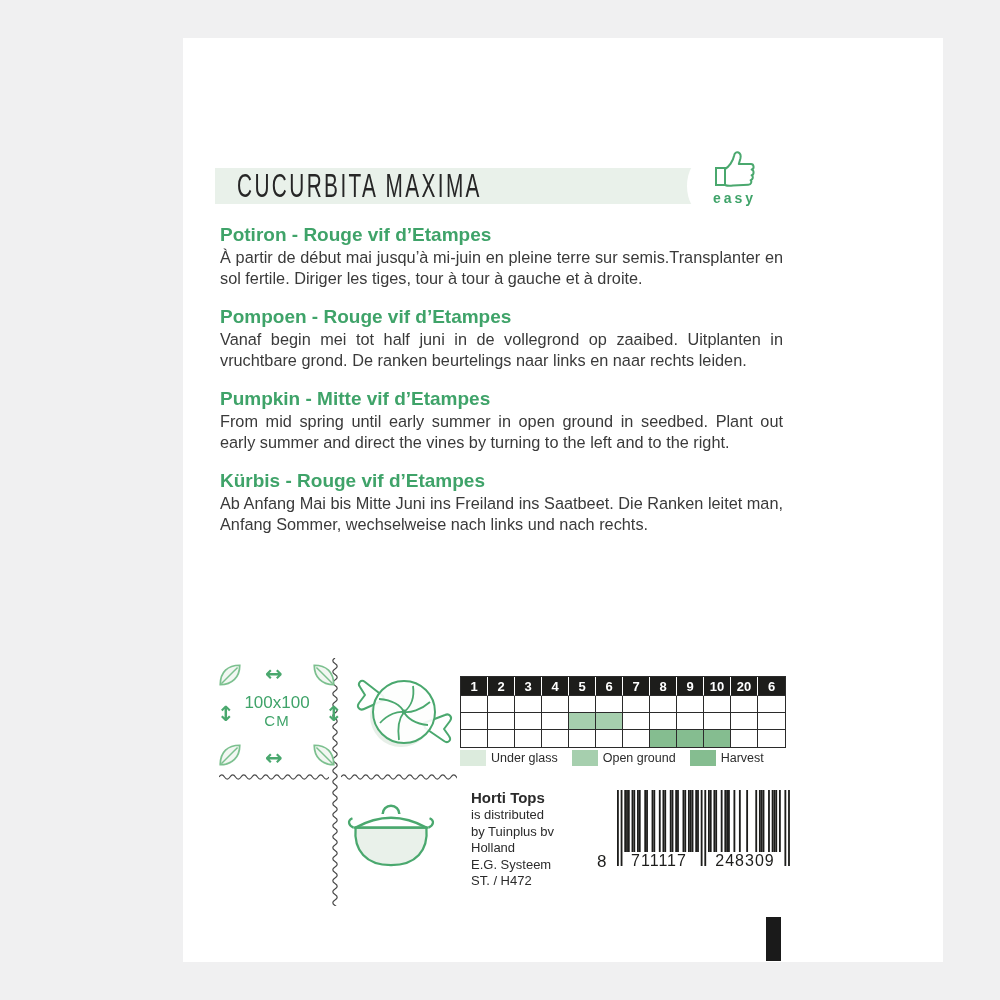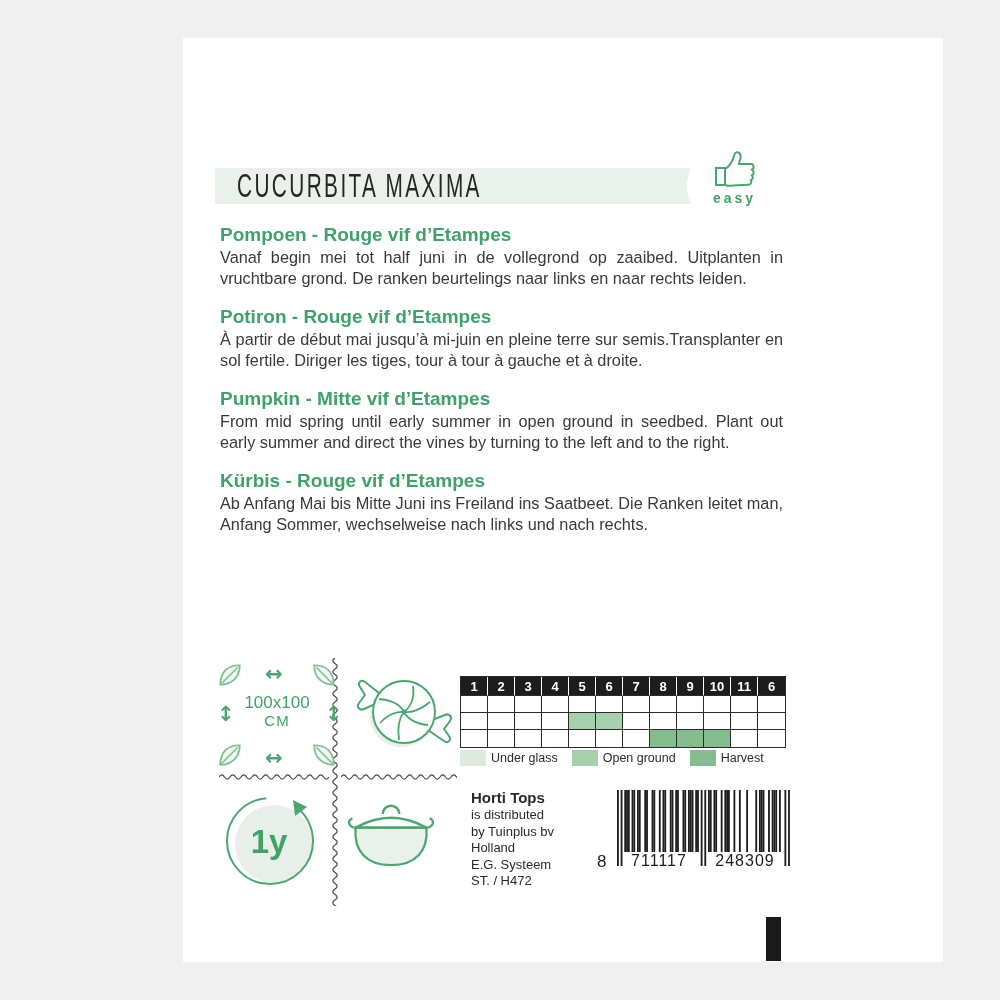--- a/index.html
+++ b/index.html
@@ -94,26 +94,26 @@
       <svg width="50" height="42" viewBox="0 0 50 42">
         <rect x="3" y="18" width="9" height="17" fill="#fff" stroke="#4aa86e" stroke-width="2"></rect>
         <path d="M12 35 L12 19 C16 17 20 11 21 6 C21.5 3 23.5 1.5 25.5 2.5 C27.5 3.5 28 6 27.4 8.5 L25.8 14 L38 14 C41 14 41.6 19 38.6 19.6 C41.2 20.2 41.2 24.6 38.6 25.2 C40.6 26 40.2 29.6 37.6 30.2 C39.2 31.4 38.2 34.8 35.4 34.8 L20 35.4 C17 36 14 35.8 12 35 Z" fill="#fff" stroke="#4aa86e" stroke-width="2" stroke-linejoin="round" stroke-linecap="round"></path>
       </svg>
     </span>
     <span class="easy-label">easy</span>
   </div>
 
   <div class="sections">
     <div class="lang-section">
+      <h3>Potiron - Rouge vif d’Etampes</h3>
+      <p>À partir de début mai jusqu’à mi-juin en pleine terre sur semis.Transplanter en sol fertile. Diriger les tiges, tour à tour à gauche et à droite.</p>
+    </div>
+    <div class="lang-section">
       <h3>Pompoen - Rouge vif d’Etampes</h3>
       <p>Vanaf begin mei tot half juni in de vollegrond op zaaibed. Uitplanten in vruchtbare grond. De ranken beurtelings naar links en naar rechts leiden.</p>
-    </div>
-    <div class="lang-section">
-      <h3>Potiron - Rouge vif d’Etampes</h3>
-      <p>À partir de début mai jusqu’à mi-juin en pleine terre sur semis.Transplanter en sol fertile. Diriger les tiges, tour à tour à gauche et à droite.</p>
     </div>
     <div class="lang-section">
       <h3>Pumpkin - Mitte vif d’Etampes</h3>
       <p>From mid spring until early summer in open ground in seedbed. Plant out early summer and direct the vines by turning to the left and to the right.</p>
     </div>
     <div class="lang-section">
       <h3>Kürbis - Rouge vif d’Etampes</h3>
       <p>Ab Anfang Mai bis Mitte Juni ins Freiland ins Saatbeet. Die Ranken leitet man, Anfang Sommer, wechselweise nach links und nach rechts.</p>
     </div>
   </div>
@@ -180,28 +180,20 @@
         <path d="M55 58 C61 59 72 56 81 48"></path>
         <path d="M55 58 C58 64 66 70 79 71"></path>
         <path d="M55 58 C51 63 48 72 50 86"></path>
         <path d="M55 58 C49 57 39 60 31 69"></path>
         <path d="M55 58 C52 52 44 46 30 45"></path>
       </g>
       <circle cx="55" cy="58" r="2.4" fill="#4aa86e"></circle>
     </svg>
   </div>
 
-  <div class="cycle-box">
-    <svg width="102" height="102" viewBox="0 0 102 102">
-      <circle cx="53" cy="54" r="39" fill="#e7efe8"></circle>
-      <circle cx="49" cy="51" r="43" fill="none" stroke="#4aa86e" stroke-width="2" stroke-dasharray="238 40" stroke-dashoffset="-28" transform="rotate(-90 49 51)"></circle>
-      <path d="M72 10 L86 17 L74 26 Z" fill="#4aa86e"></path>
-    </svg>
-    <span class="cycle-label">1y</span>
-  </div>
 
   <div class="pot-box">
     <svg width="100" height="82" viewBox="0 0 96 74">
       <path d="M40 15 a8 8 0 0 1 16 0" fill="none" stroke="#4aa86e" stroke-width="2.4"></path>
       <path d="M14 28 Q48 9 82 28" fill="#fff" stroke="#4aa86e" stroke-width="2.2"></path>
       <path d="M12 28 C7 26 6 21 11 19" fill="none" stroke="#4aa86e" stroke-width="2.2"></path>
       <path d="M84 28 C89 26 90 21 85 19" fill="none" stroke="#4aa86e" stroke-width="2.2"></path>
       <path d="M14 28 C12 50 24 64 48 64 C72 64 84 50 82 28 Z" fill="#e9f1ea" stroke="#4aa86e" stroke-width="2.2"></path>
       <line x1="12" y1="28" x2="84" y2="28" stroke="#4aa86e" stroke-width="2.2"></line>
     </svg>
@@ -211,21 +203,21 @@
       <div class="cal-cell head">1</div>
       <div class="cal-cell head">2</div>
       <div class="cal-cell head">3</div>
       <div class="cal-cell head">4</div>
       <div class="cal-cell head">5</div>
       <div class="cal-cell head">6</div>
       <div class="cal-cell head">7</div>
       <div class="cal-cell head">8</div>
       <div class="cal-cell head">9</div>
       <div class="cal-cell head">10</div>
-      <div class="cal-cell head">11</div>
+      <div class="cal-cell head">20</div>
       <div class="cal-cell head">6</div>
       <div class="cal-cell"></div>
       <div class="cal-cell"></div>
       <div class="cal-cell"></div>
       <div class="cal-cell"></div>
       <div class="cal-cell"></div>
       <div class="cal-cell"></div>
       <div class="cal-cell"></div>
       <div class="cal-cell"></div>
       <div class="cal-cell"></div>

